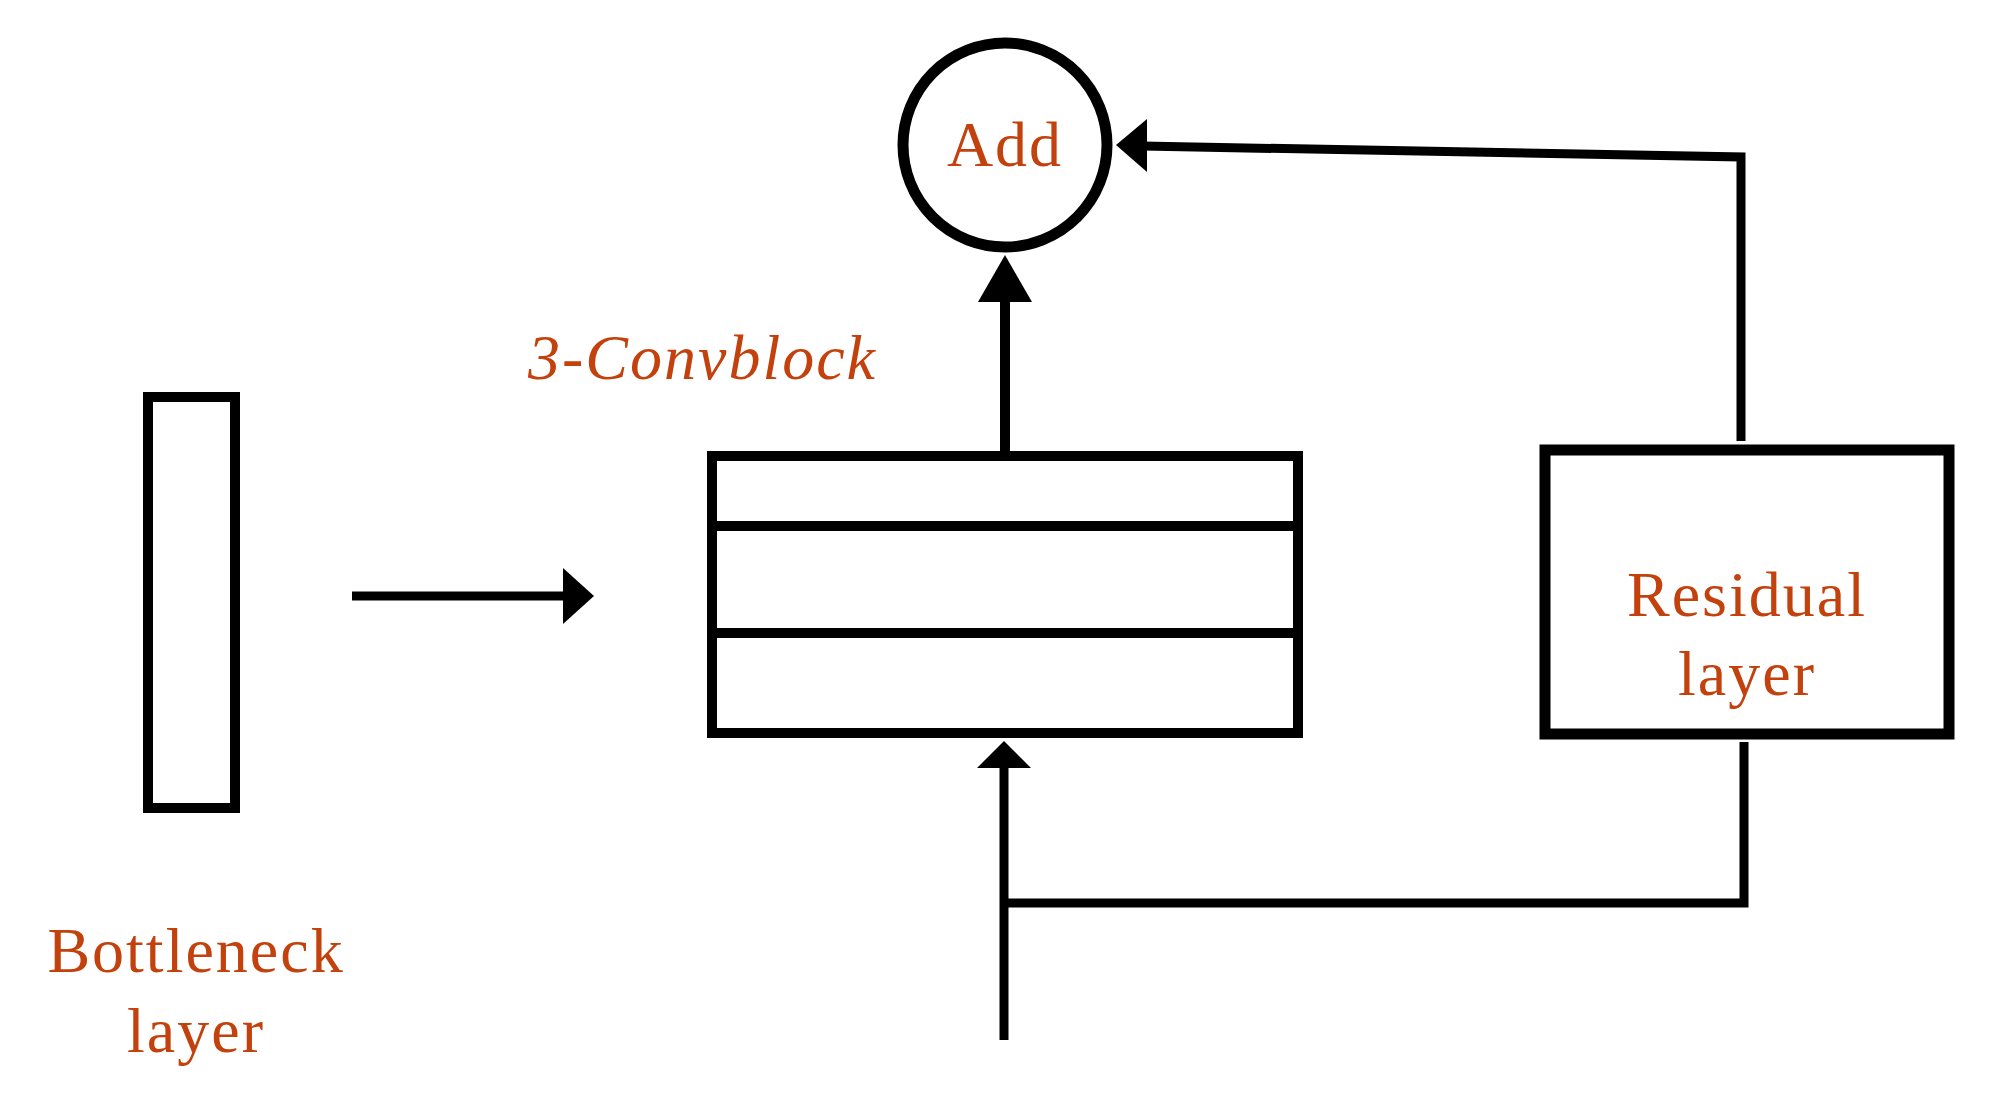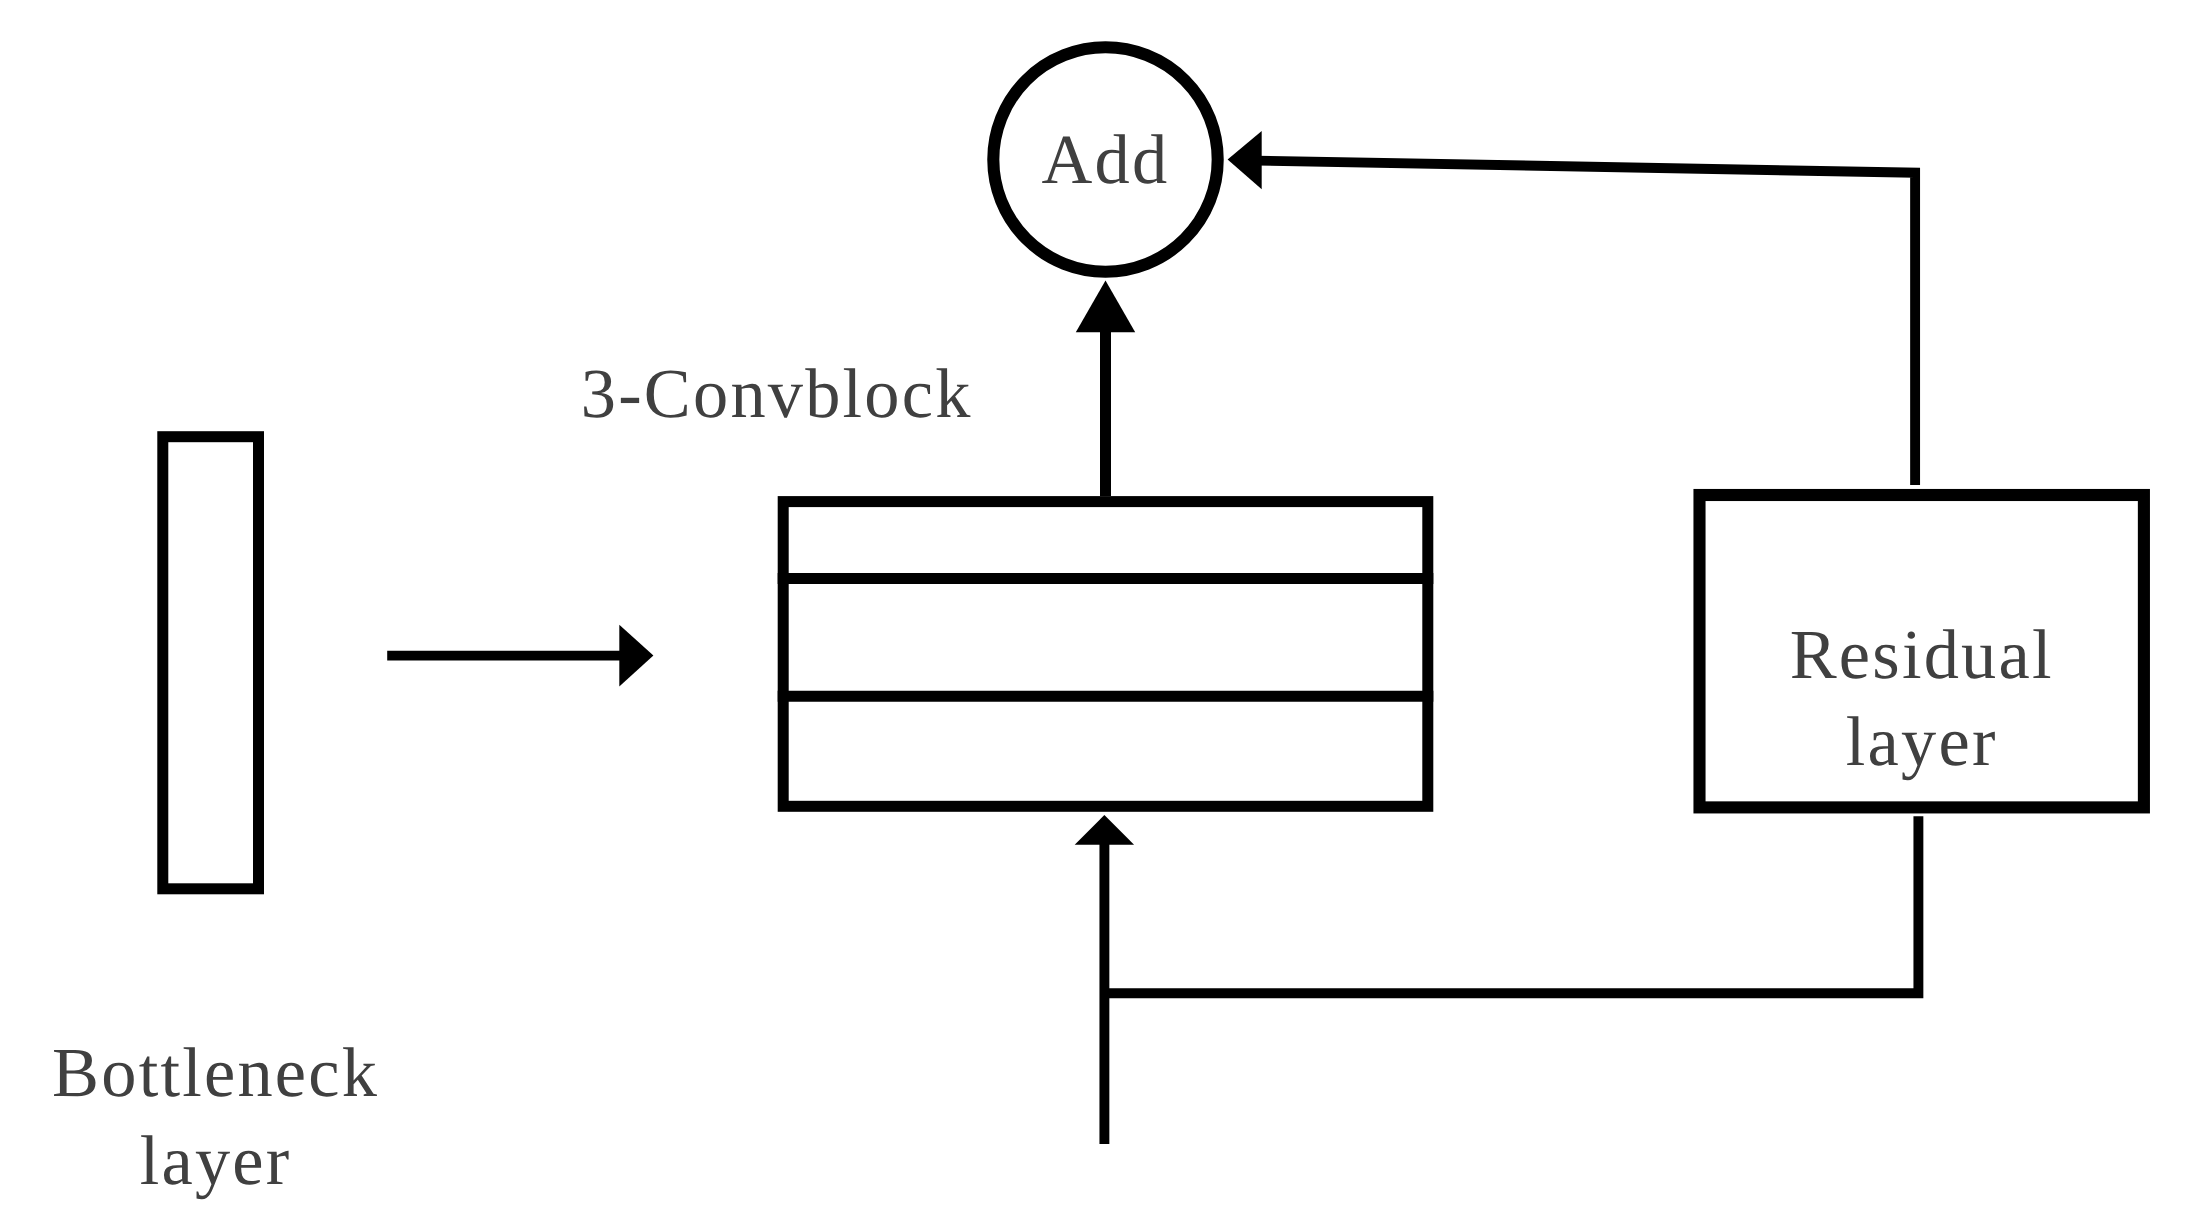--- a/index.html
+++ b/index.html
@@ -22,58 +22,58 @@
   }
   #wires {
     position: absolute;
     left: 0;
     top: 0;
     width: 2001px;
     height: 1096px;
   }
   .label {
     position: absolute;
-    color: #404040;
+    color: #c2410c;
     font-size: 64px;
     letter-spacing: 2px;
     line-height: 1;
     white-space: nowrap;
     user-select: none;
   }
   .label.two-line {
     white-space: normal;
     text-align: center;
   }
   .lbl-add {
     left: 905px;
     top: 113px;
     width: 200px;
     text-align: center;
   }
   .lbl-convblock {
     left: 528px;
     top: 326px;
+    font-style: italic;
   }
   .lbl-bottleneck-block {
     left: 1072px;
     top: 358px;
   }
   .lbl-residual {
     left: 1545px;
     top: 511px;
     width: 404px;
     line-height: 79px;
     margin-top: 44px;
   }
   .lbl-bottleneck-layer {
     left: 16px;
     top: 911px;
     width: 360px;
     line-height: 80px;
-    margin-top: 24px;
   }
 </style>
 </head>
 <body>
 
 <div id="diagram">
 
   <svg id="wires" viewBox="0 0 2001 1096" xmlns="http://www.w3.org/2000/svg">
 
     <g>

